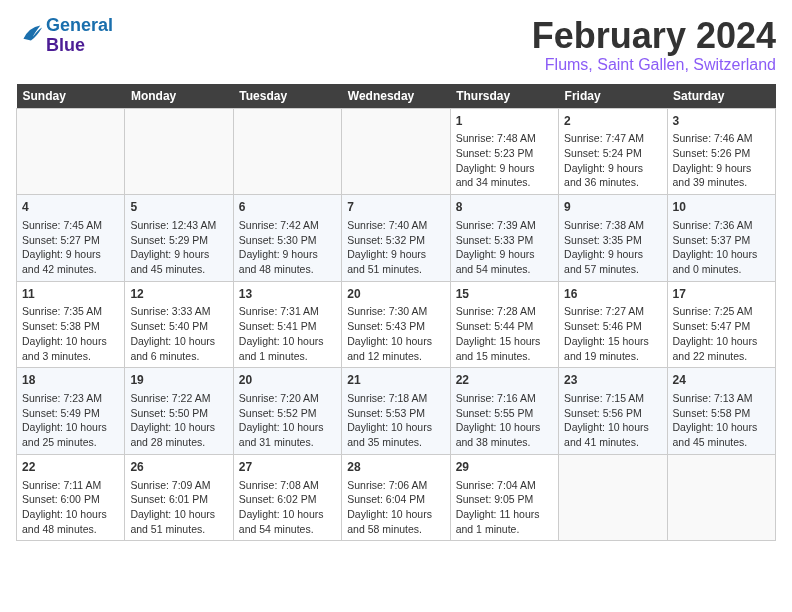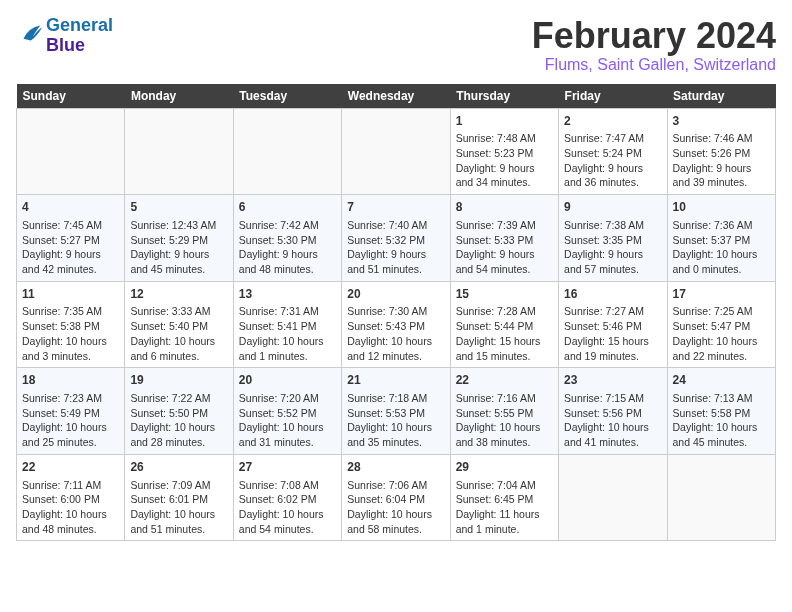--- a/index.html
+++ b/index.html
@@ -293,20 +293,20 @@
         </td>
         <td>
           <span class="day-num">28</span>
           <div>Sunrise: 7:06 AM</div>
           <div>Sunset: 6:04 PM</div>
           <div>Daylight: 10 hours and 58 minutes.</div>
         </td>
         <td>
           <span class="day-num">29</span>
           <div>Sunrise: 7:04 AM</div>
-          <div>Sunset: 6:45 PM</div>
+          <div>Sunset: 9:05 PM</div>
           <div>Daylight: 11 hours and 1 minute.</div>
         </td>
         <td class="empty"></td>
         <td class="empty"></td>
       </tr>
     </tbody>
 </table>
 
 </body></html>

